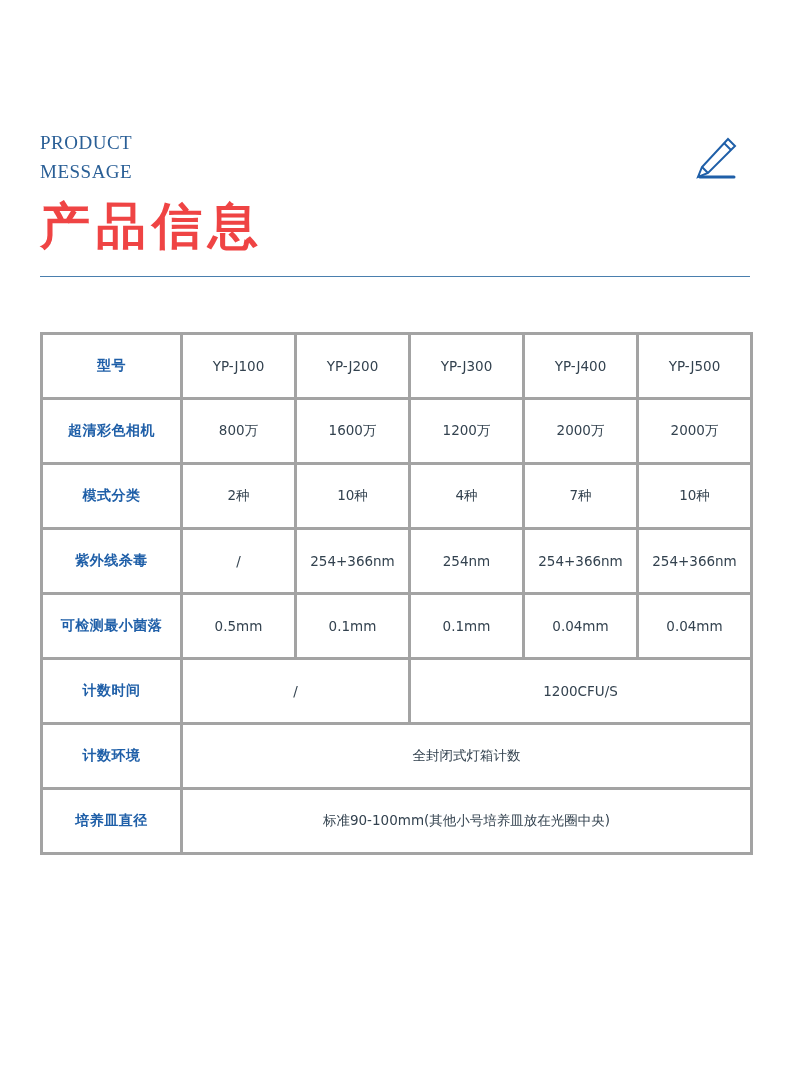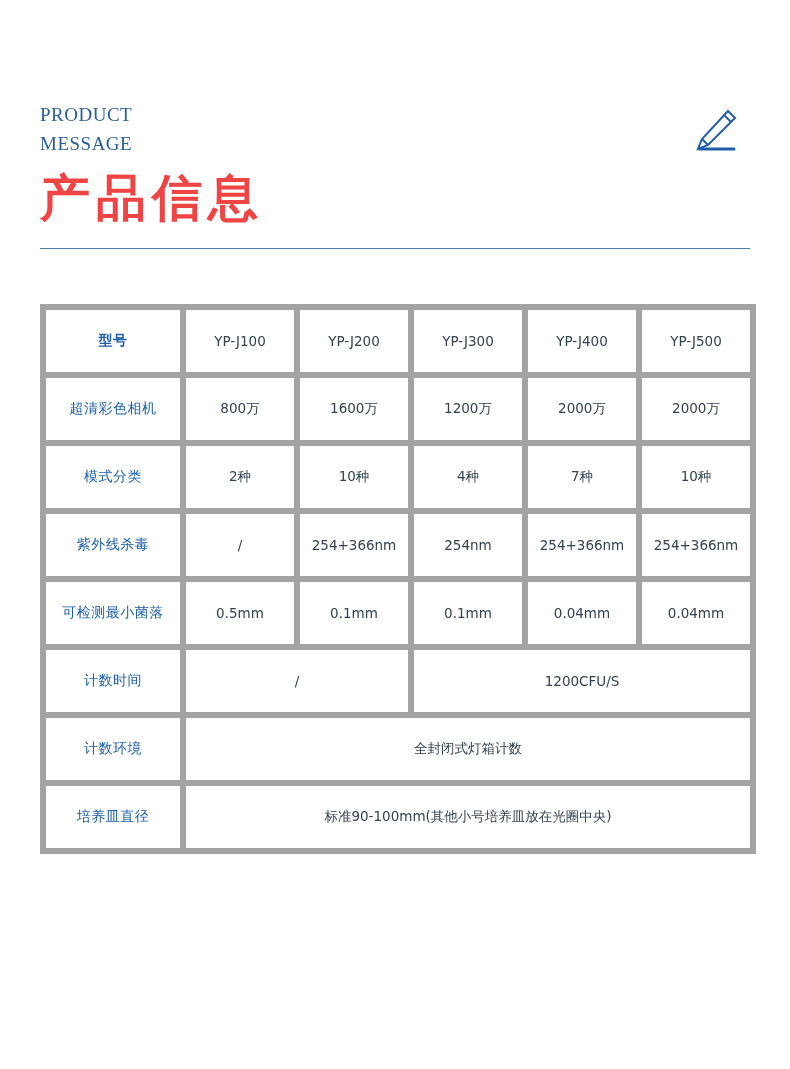--- a/index.html
+++ b/index.html
@@ -19,20 +19,21 @@
     width: 790px;
     height: 1069px;
     box-sizing: border-box;
     padding: 0 40px;
   }
 
   
   .header {
     position: relative;
     padding-top: 100px;
+    margin-top: 28px;
   }
   .eyebrow {
     font-family: "Liberation Serif", serif;
     font-size: 19px;
     line-height: 1.55;
     letter-spacing: 0.5px;
     color: #2a5f96;
     font-weight: 400;
   }
   .eyebrow div {
@@ -71,32 +72,32 @@
   
   .table-wrap {
     margin-top: 55px;
   }
   table.spec {
     border-collapse: collapse;
     width: 710px;
     table-layout: fixed;
   }
   table.spec td {
-    border: 6px solid #a3a3a3;
+    border: 3px solid #a3a3a3;
     height: 58px;
     text-align: center;
     vertical-align: middle;
     font-size: 13.5px;
     color: #33424f;
     font-family: "DejaVu Sans", sans-serif;
     padding: 2px 4px;
   }
   table.spec td.rowhead {
     color: #1f5fa8;
-    font-weight: normal;
+    font-weight: bold;
     font-size: 14px;
     width: 140px;
     letter-spacing: 0.5px;
   }
   table.spec tr:first-child td {
     font-weight: normal;
   }
   table.spec tr:first-child td.rowhead {
     font-weight: bold;
   }

